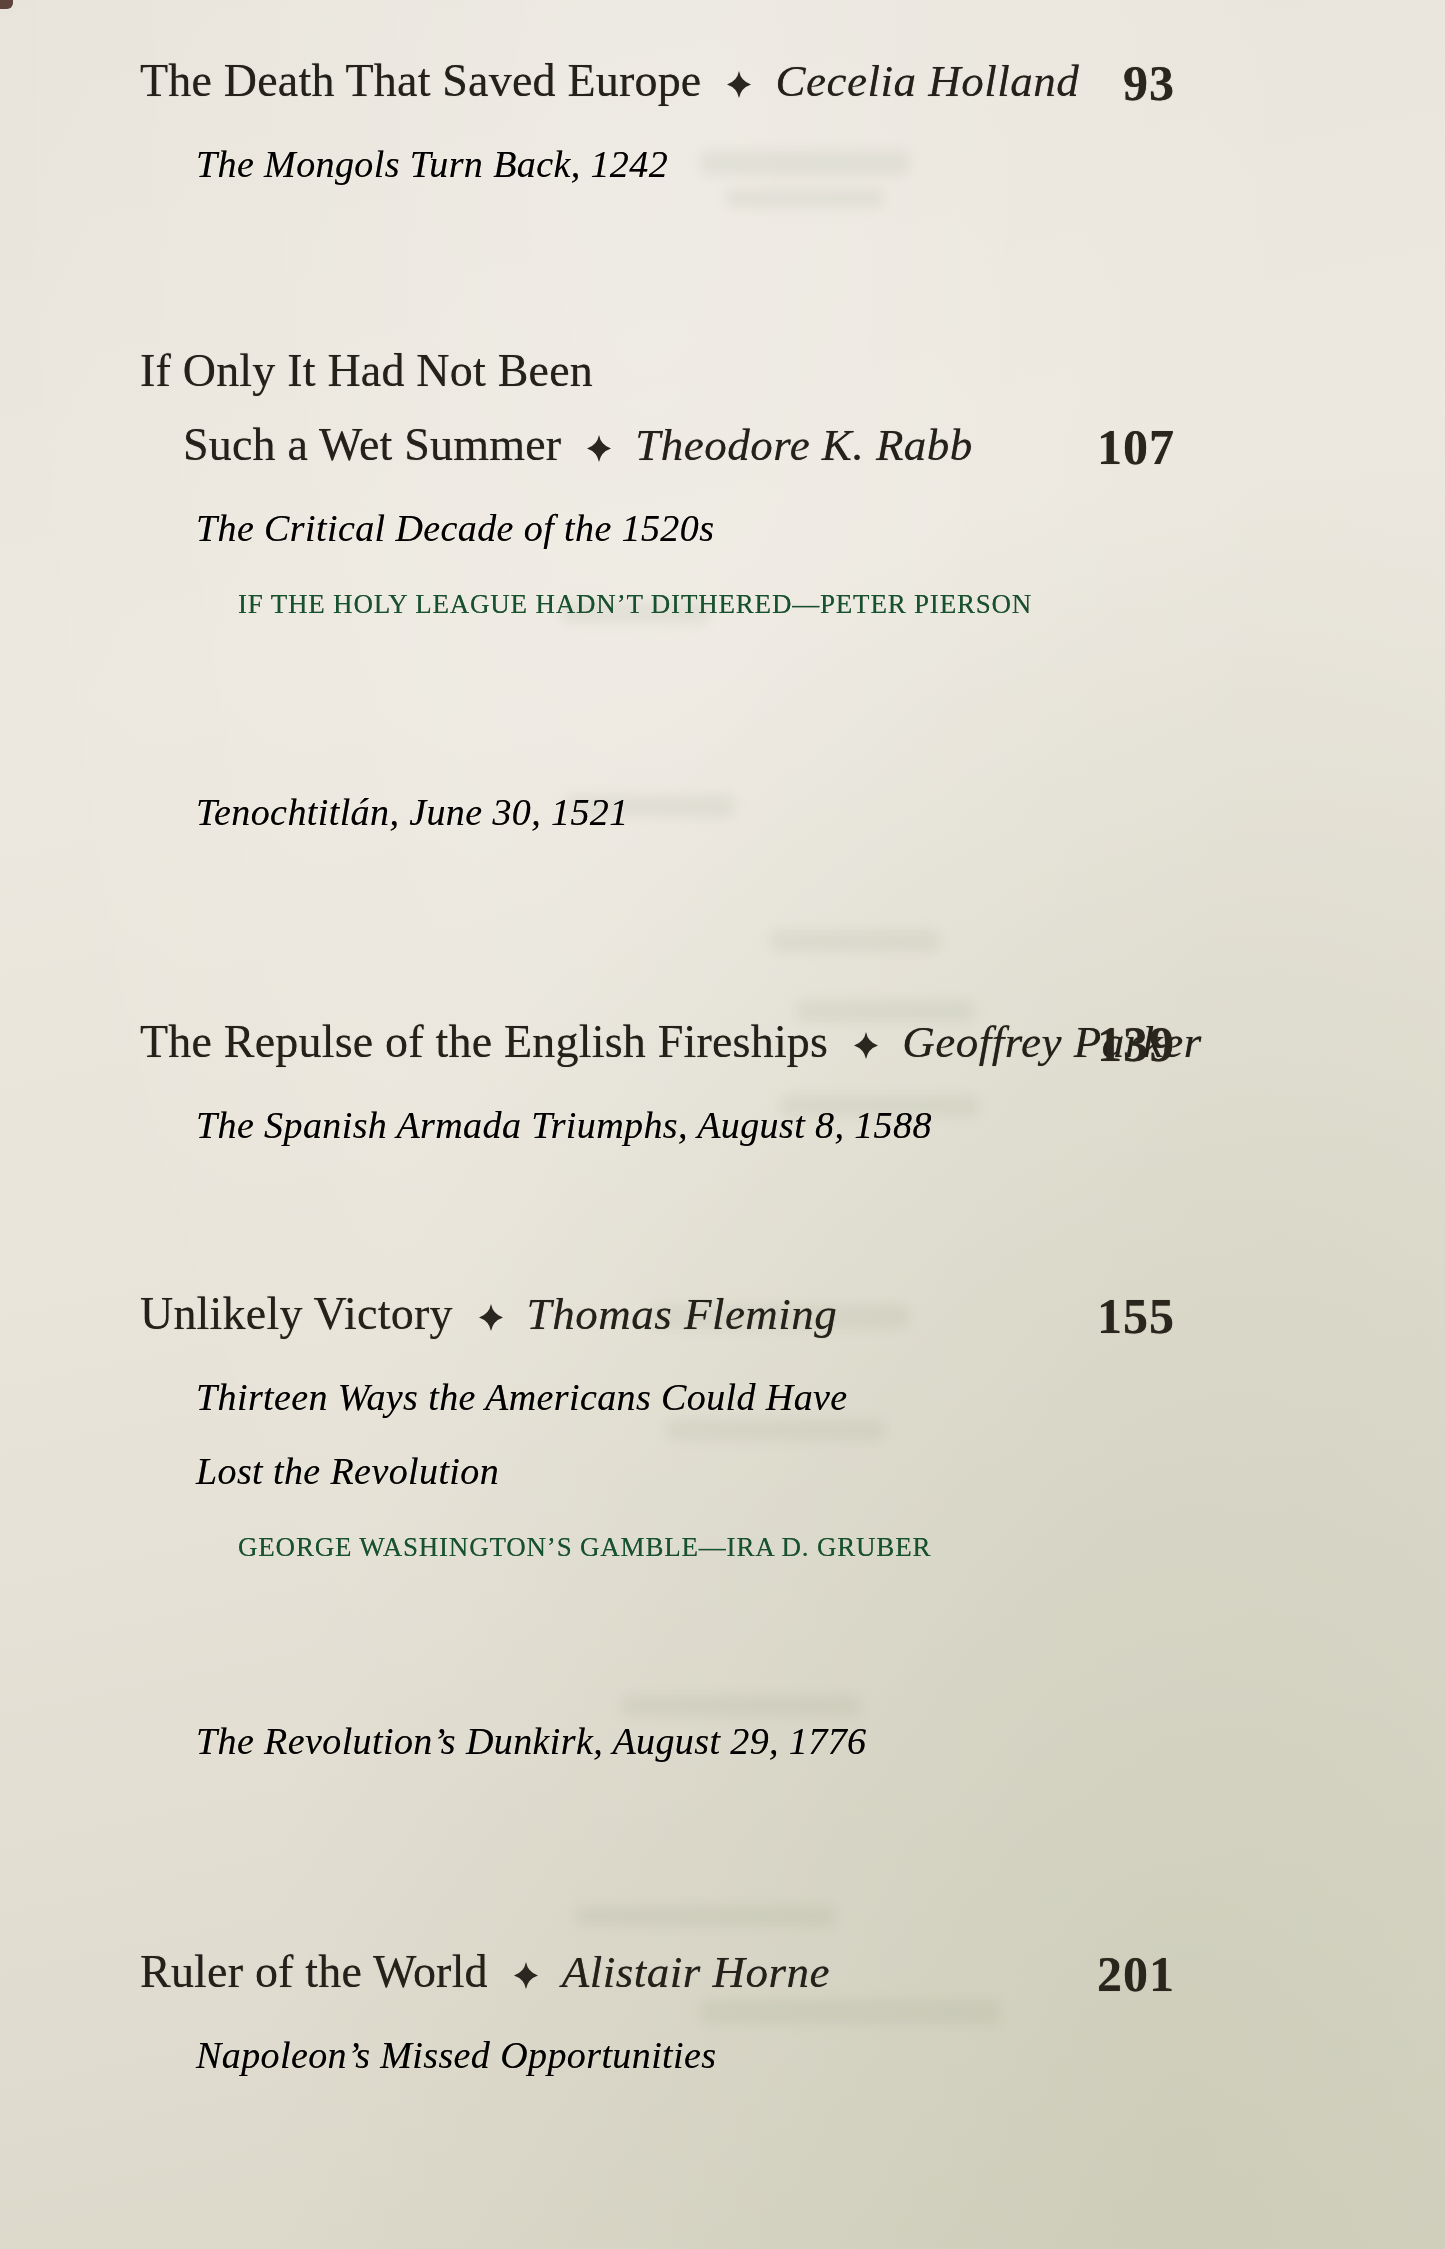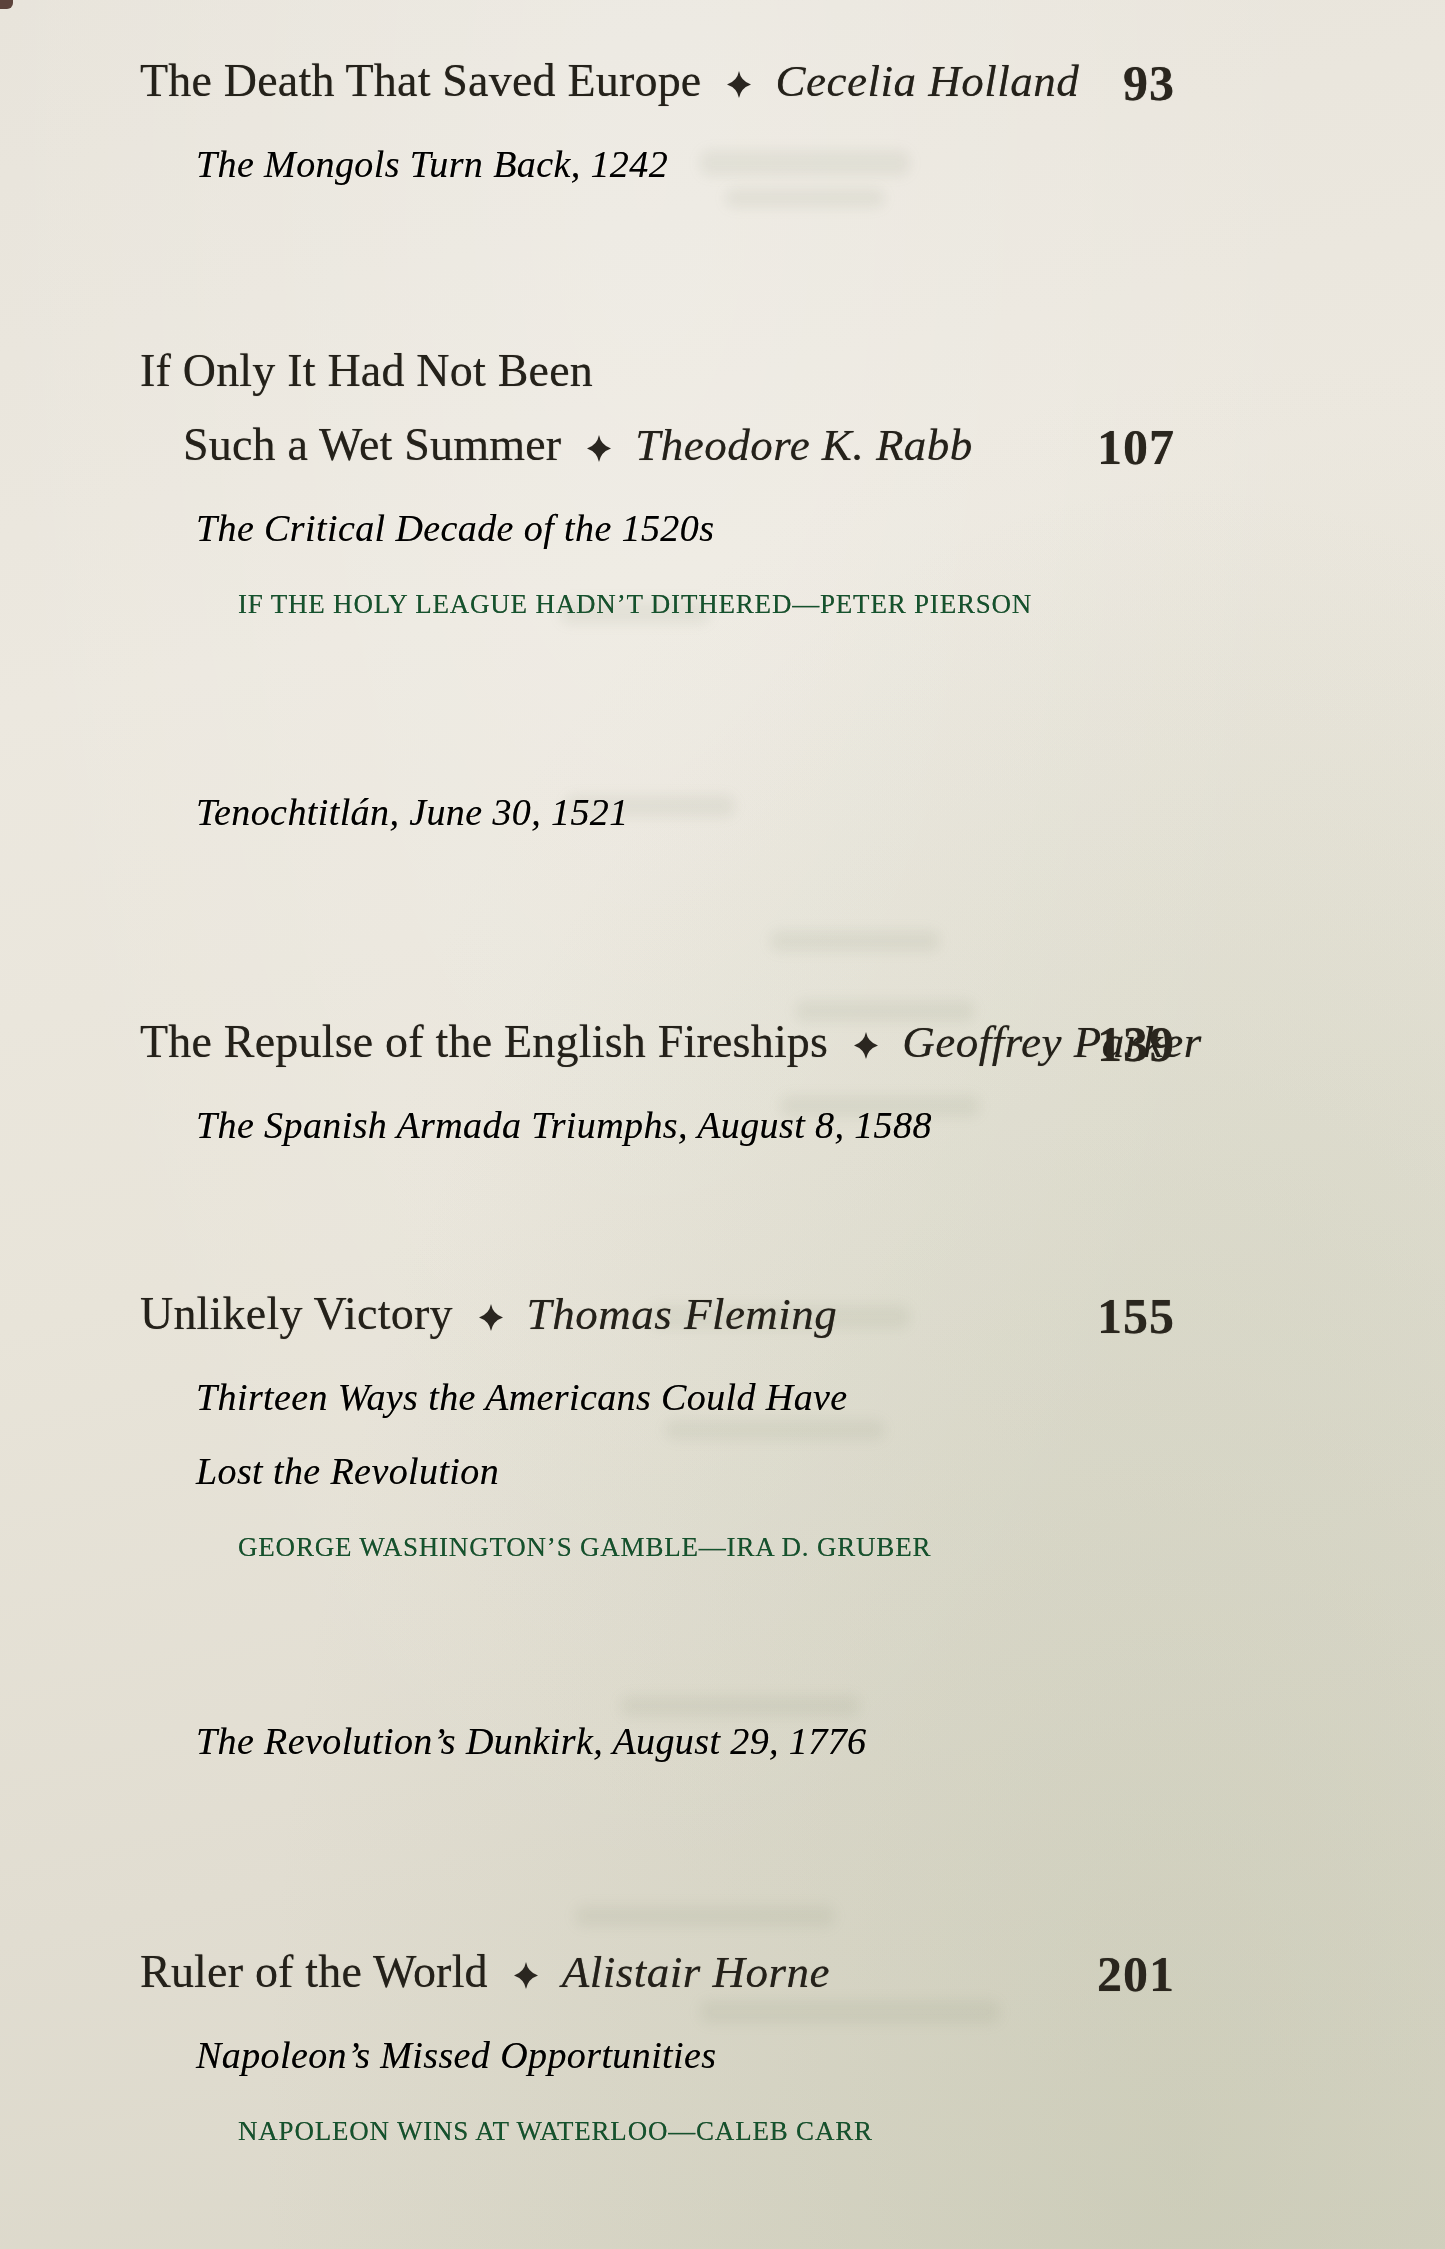--- a/index.html
+++ b/index.html
@@ -174,14 +174,13 @@
 </section>
 
 <section class="entry" style="top:1946px">
   <div class="t-line">
     <span class="title">Ruler of the World</span><span class="diamond"><svg viewBox="0 0 24 27">
           <path d="M12 0 Q13.8 10 24 13.5 Q13.8 17 12 27 Q10.2 17 0 13.5 Q10.2 10 12 0 Z" fill="#2a2620"></path>
         </svg></span><span class="author">Alistair Horne</span>
     <span class="pagenum">201</span>
   </div>
   <div class="sub">Napoleon’s Missed Opportunities</div>
-  <div class="caps">NAPOLEON WINS AT WATERLOO—CALEB CARR</div>
 </section>
 
 </body></html>

